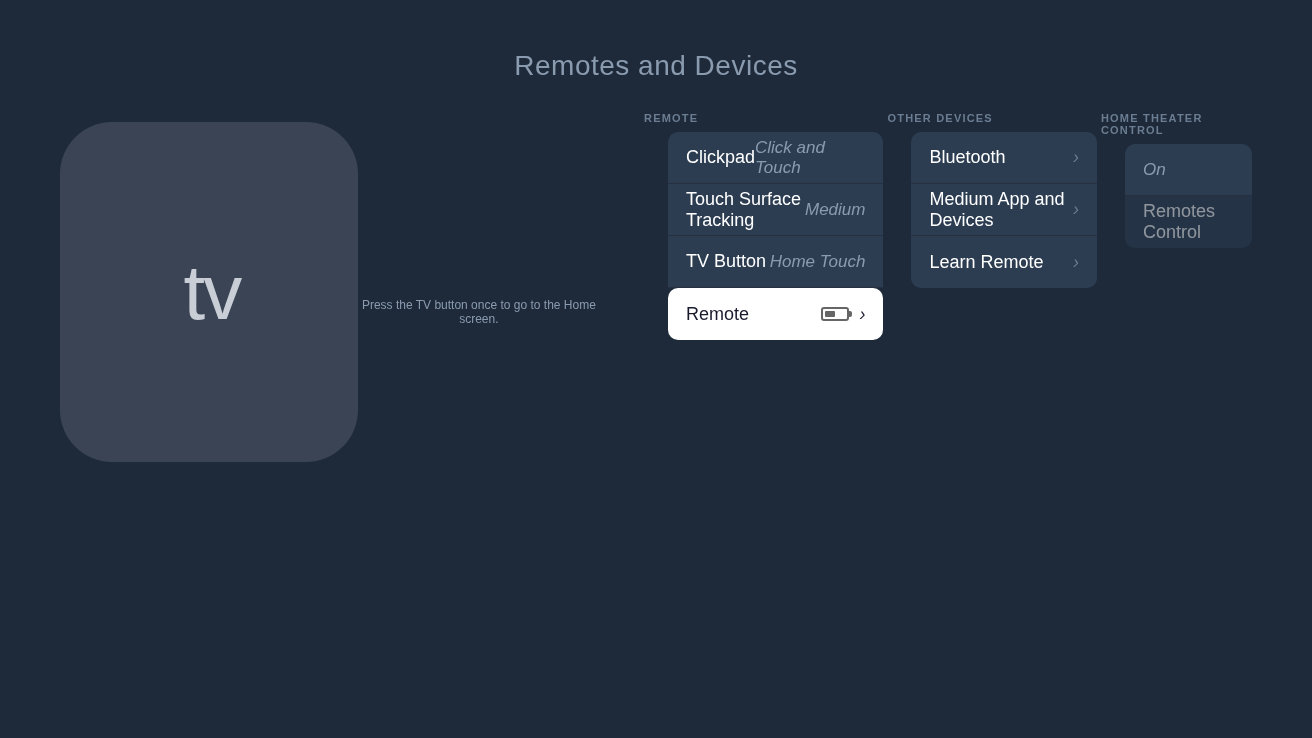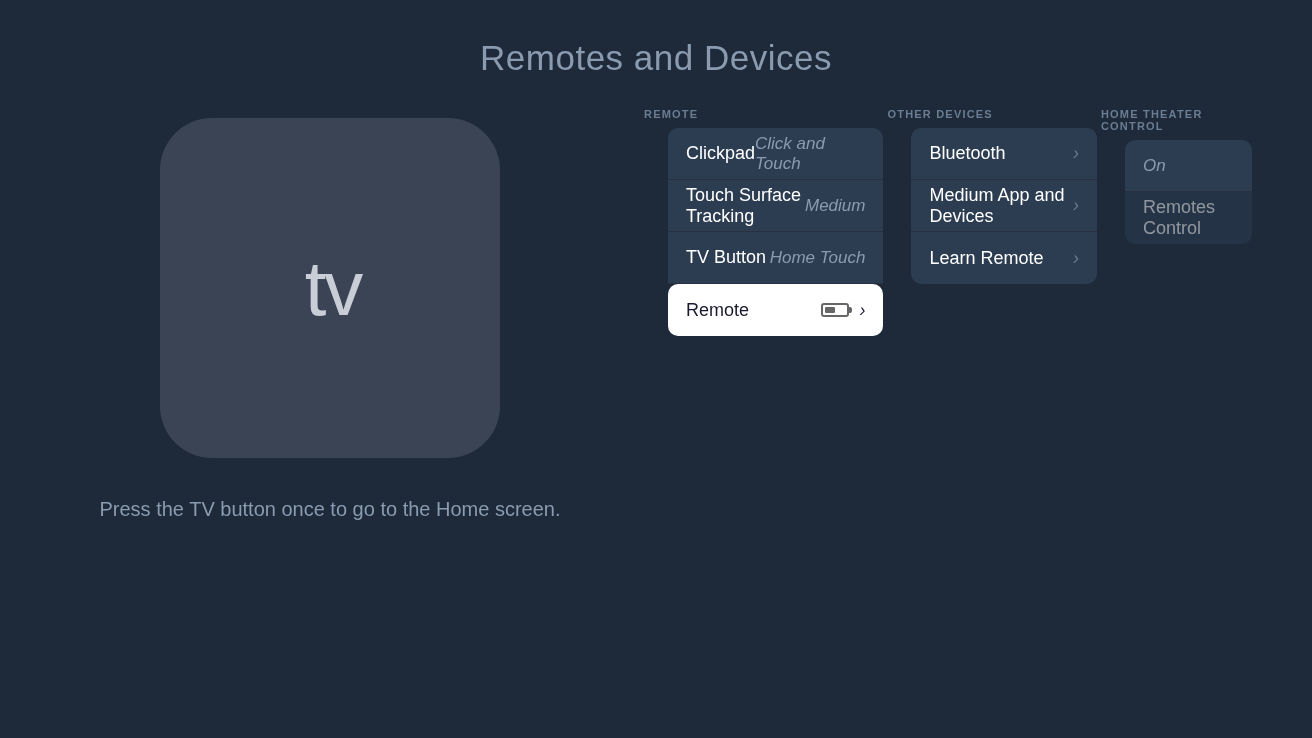--- a/index.html
+++ b/index.html
@@ -13,39 +13,38 @@
       height: 738px;
       background: #1e2a3a;
       font-family: -apple-system, 'SF Pro Display', 'Helvetica Neue', Arial, sans-serif;
       color: #fff;
       overflow: hidden;
       position: relative;
     }
 
     .page-title {
       text-align: center;
-      padding-top: 38px;
-      font-size: 35px;
+      padding-top: 50px;
+      font-size: 28px;
       font-weight: 500;
       color: #8a9bb0;
       letter-spacing: 0.5px;
     }
 
     .main-content {
       display: flex;
       flex-direction: row;
       margin-top: 30px;
       padding: 0 60px;
       gap: 40px;
     }
 
     .left-panel {
       flex: 0 0 540px;
       display: flex;
-      flex-direction: column;
       align-items: center;
       padding-top: 10px;
     }
 
     .apple-tv-box {
       width: 340px;
       height: 340px;
       background: #3a4455;
       border-radius: 52px;
       display: flex;
@@ -70,21 +69,21 @@
     .tv-text {
       font-size: 78px;
       font-weight: 300;
       color: #c8cdd6;
       letter-spacing: -2px;
     }
 
     .caption-text {
       margin-top: 40px;
       color: #8a9bb0;
-      font-size: 20px;
+      font-size: 12px;
       text-align: center;
     }
 
     .right-panel {
       flex: 1;
       display: flex;
       flex-direction: row;
       gap: 0;
     }
 

